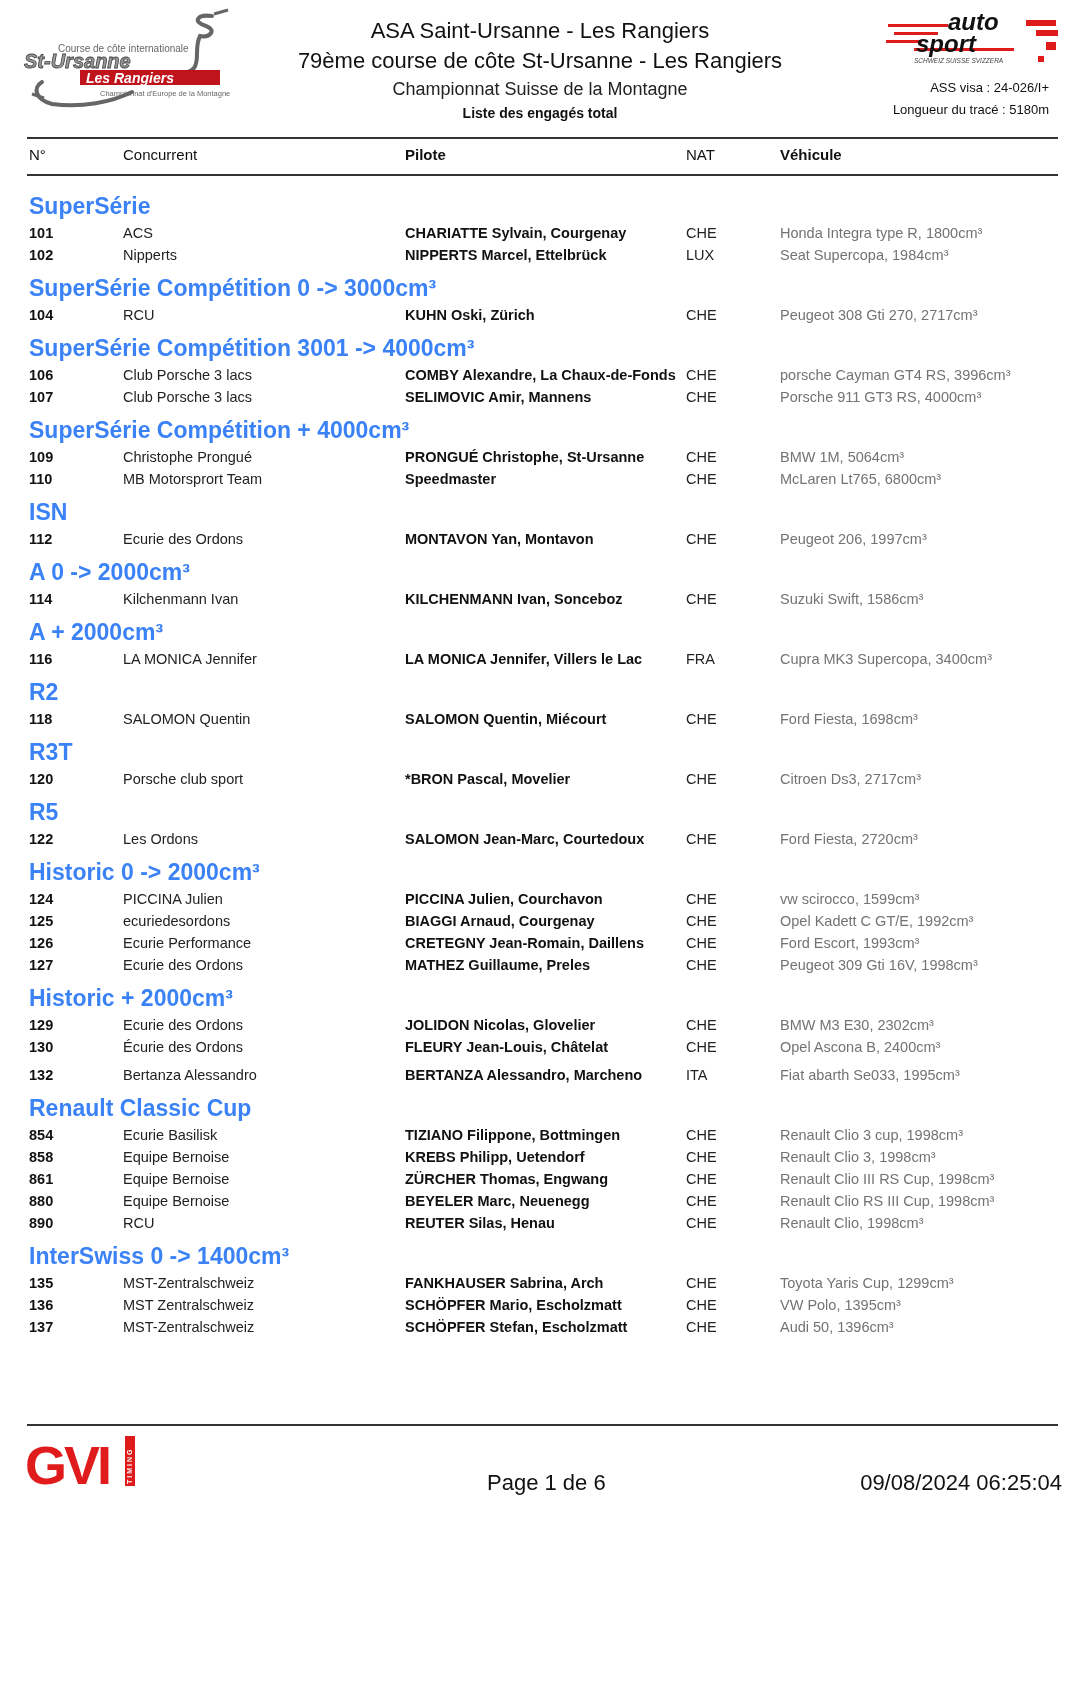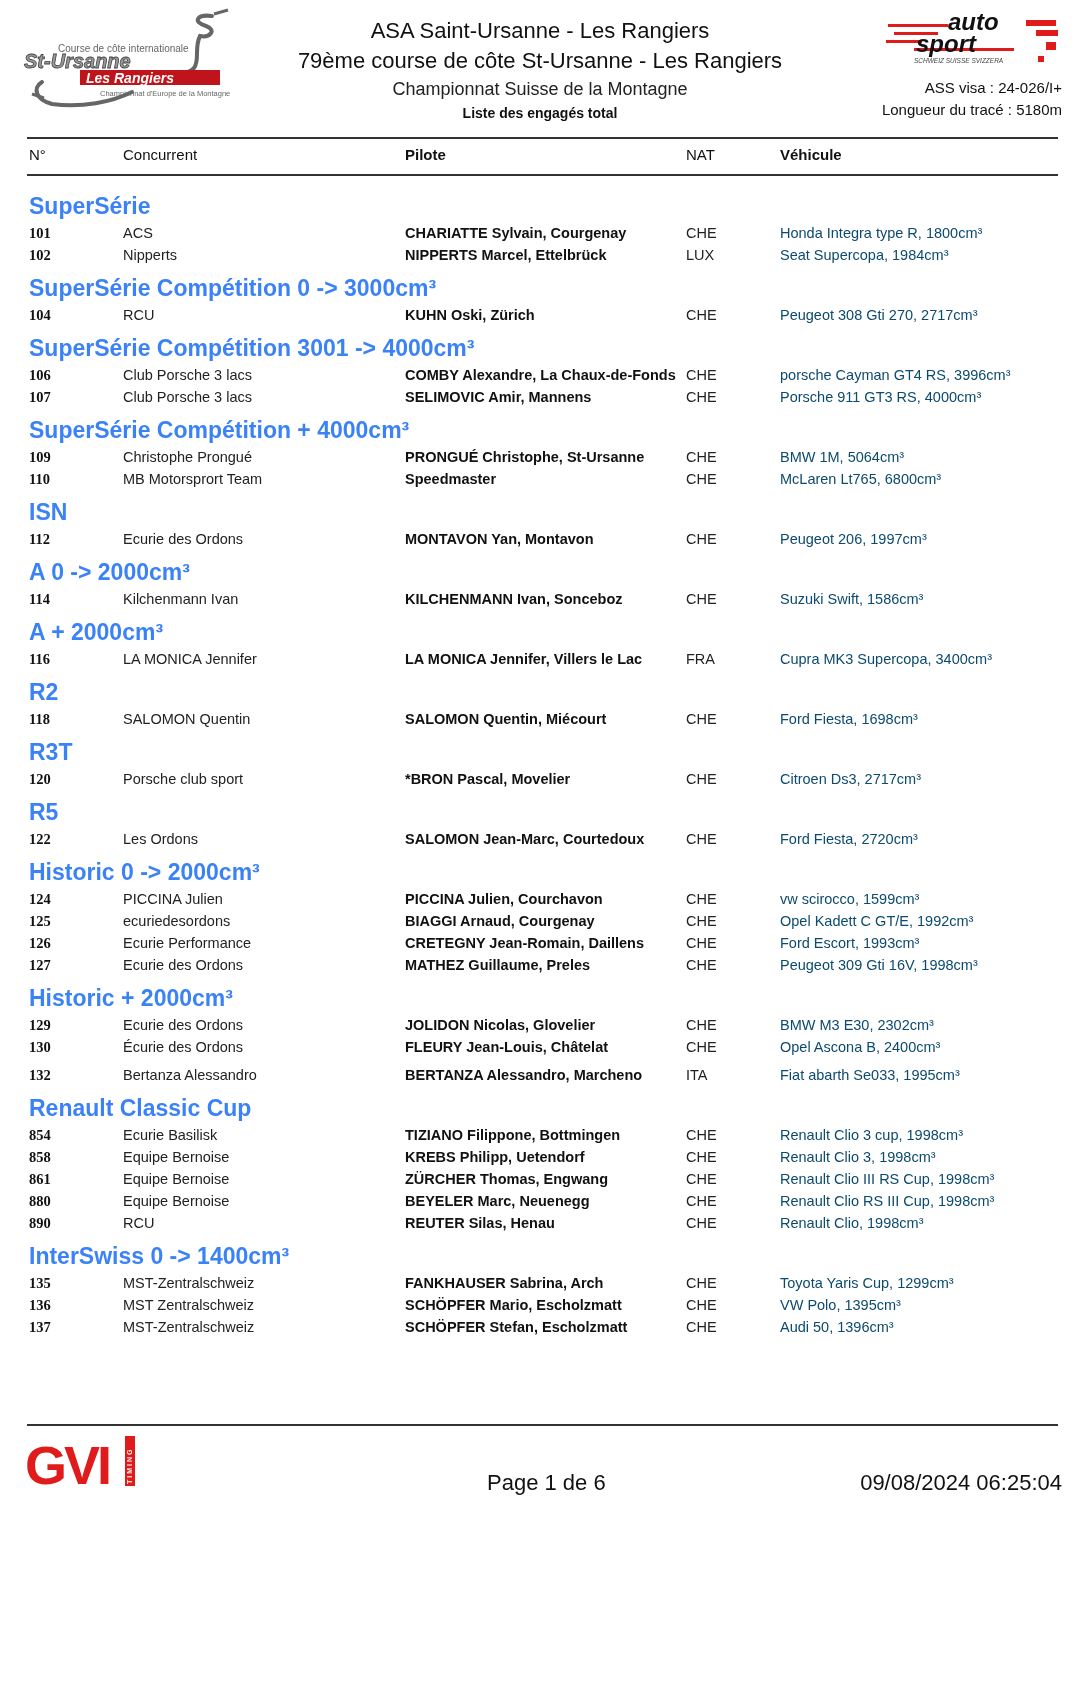--- a/index.html
+++ b/index.html
@@ -6,38 +6,38 @@
   body { width: 1080px; height: 1682px; position: relative; font-family: "Liberation Sans", sans-serif; color: #111; overflow: hidden; }
 
   
   .logo-left { position: absolute; left: 22px; top: 8px; width: 230px; height: 112px; }
   .logo-right { position: absolute; left: 886px; top: 8px; width: 186px; height: 60px; }
   .hdr-center { position: absolute; left: 240px; width: 600px; top: 16px; text-align: center; }
   .hdr-center .t1 { font-size: 22px; line-height: 30px; color: #111; }
   .hdr-center .t2 { font-size: 22px; line-height: 30px; font-weight: normal; color: #111; }
   .hdr-center .t3 { font-size: 18px; line-height: 26px; color: #222; }
   .hdr-center .t4 { font-size: 14px; line-height: 22px; font-weight: bold; color: #111; }
-  .hdr-right { position: absolute; right: 18px; top: 77px; text-align: right; font-size: 15px; line-height: 22px; color: #111; }
+  .hdr-right { position: absolute; right: 31px; top: 77px; text-align: right; font-size: 13px; line-height: 22px; color: #111; }
 
   
   .rule { position: absolute; left: 27px; right: 22px; height: 2px; background: #333; }
   .col-head { position: absolute; top: 146px; font-size: 15px; color: #111; }
   .col-head.b { font-weight: bold; }
 
   
   .list { position: absolute; left: 0; top: 190px; width: 1080px; }
   .group { position: relative; }
   .group-title { font-size: 23px; font-weight: bold; height: 32px; line-height: 32px; padding-left: 29px; color: #3b82f6; }
   .row { position: relative; height: 22px; font-size: 14.5px; line-height: 22px; }
   .row span { position: absolute; top: 0; white-space: nowrap; }
-  .c-no { left: 29px; font-weight: bold; font-family: Liberation Serif, serif; }
+  .c-no { left: 29px; font-weight: bold; }
   .c-conc { left: 123px; color: #222; }
   .c-pil { left: 405px; font-weight: bold; }
   .c-nat { left: 686px; color: #222; }
-  .c-veh { left: 780px; color: #0c4a6e; }
+  .c-veh { left: 780px; color: #737373; }
   .group + .group { margin-top: 6px; }
 
   
   .footer-logo { position: absolute; left: 25px; top: 1432px; width: 115px; height: 60px; }
   .footer-page { position: absolute; left: 487px; top: 1470px; font-size: 22px; color: #111; }
   .footer-date { position: absolute; right: 18px; top: 1470px; font-size: 22px; color: #111; }
 </style>
 </head>
 <body>
 

